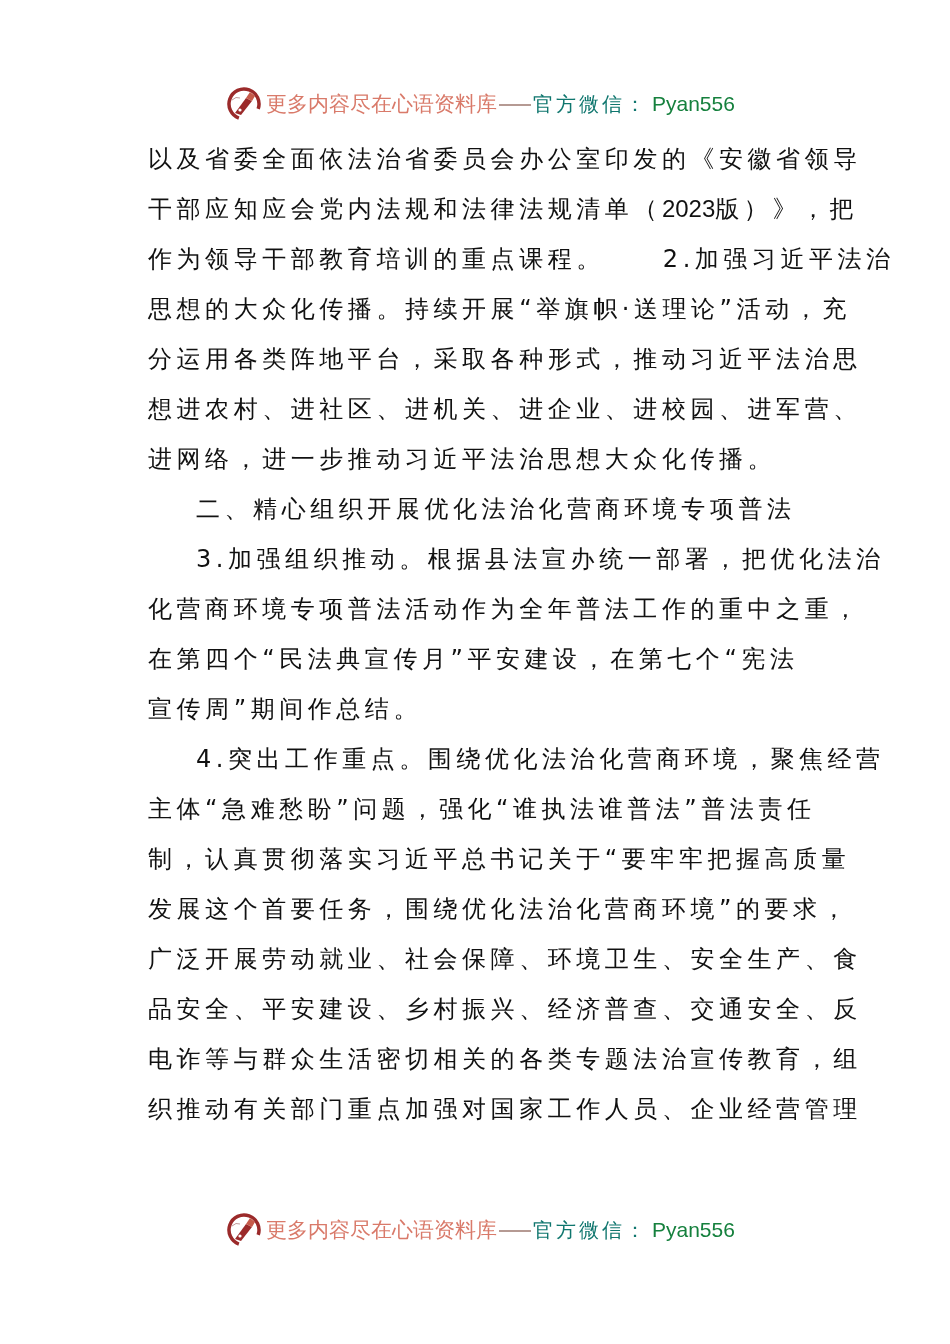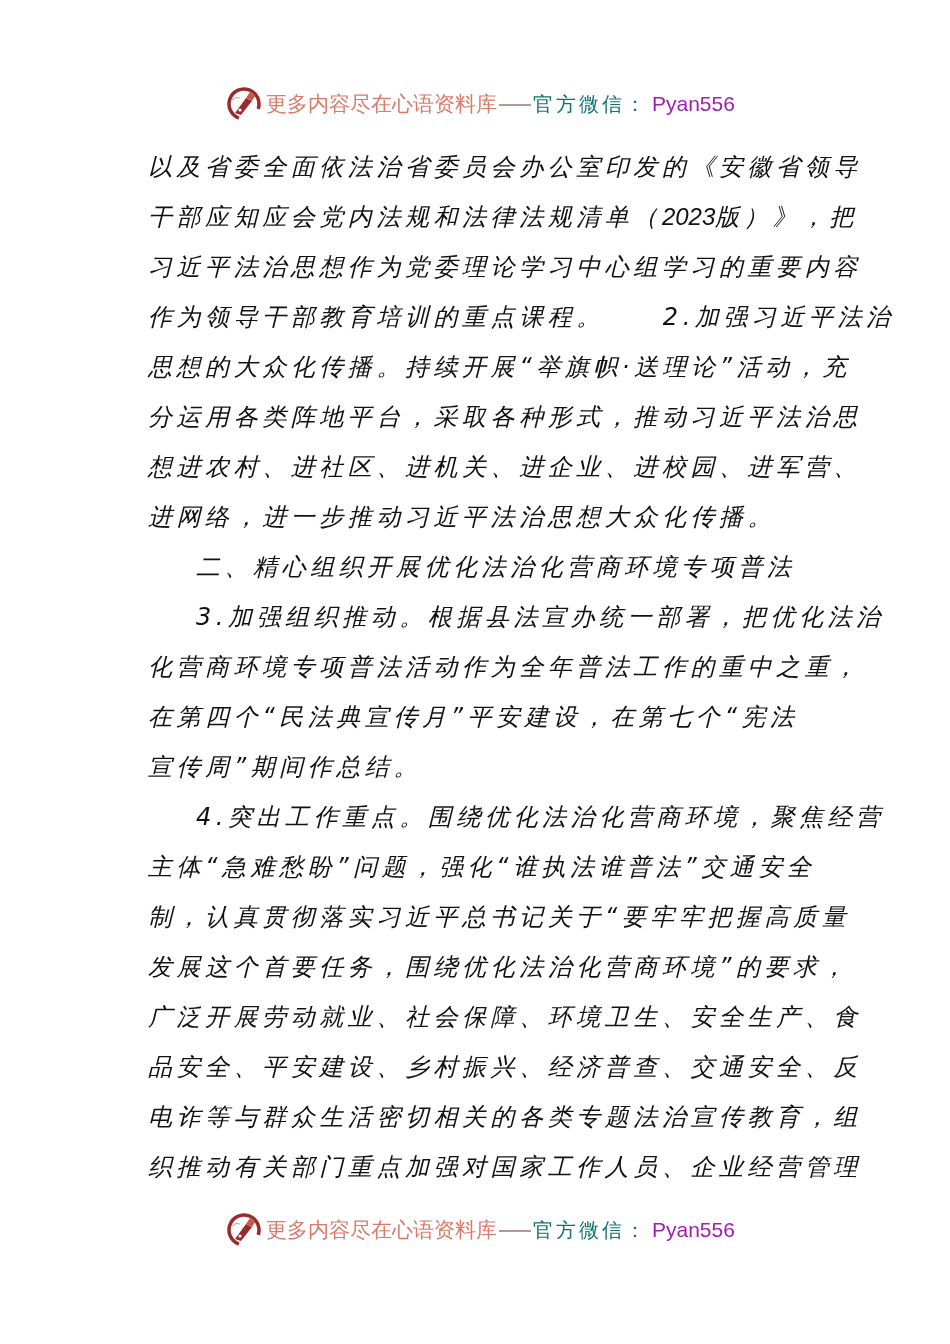--- a/index.html
+++ b/index.html
@@ -49,29 +49,28 @@
     }
     .wm-sub {
       font-family: "DejaVu Serif", serif;
       font-size: 20px;
       color: #0f766e;
       letter-spacing: 3px;
     }
     .wm-id {
       font-family: "Liberation Sans", sans-serif;
       font-size: 21px;
-      color: #a21caf;
+      color: #15803d;
       margin-left: 4px;
     }
     .doc-body {
       position: absolute;
       left: 148px;
-      top: 142px;
+      top: 134px;
       width: 660px;
-      font-style: italic;
     }
     .line {
       height: 50px;
       line-height: 50px;
       font-size: 24px;
       letter-spacing: 4.55px;
       white-space: nowrap;
       overflow: visible;
     }
     .line .num {
@@ -94,33 +93,32 @@
   </svg>
   <span class="wm-main">更多内容尽在心语资料库</span>
   <span class="wm-dash"></span>
   <span class="wm-sub">官方微信：</span>
   <span class="wm-id">Pyan556</span>
 </div>
 
 <div class="doc-body">
   <div class="line">以及省委全面依法治省委员会办公室印发的《安徽省领导</div>
   <div class="line">干部应知应会党内法规和法律法规清单（<span class="num">2023</span>版）》，把</div>
-  <div class="line">习近平法治思想作为党委理论学习中心组学习的重要内容</div>
   <div class="line"><span>作为领导干部教育培训的重点课程。</span><span class="gap"></span><span>2.加强习近平法治</span></div>
   <div class="line">思想的大众化传播。持续开展“举旗帜·送理论”活动，充</div>
   <div class="line">分运用各类阵地平台，采取各种形式，推动习近平法治思</div>
   <div class="line">想进农村、进社区、进机关、进企业、进校园、进军营、</div>
   <div class="line">进网络，进一步推动习近平法治思想大众化传播。</div>
   <div class="line indent">二、精心组织开展优化法治化营商环境专项普法</div>
   <div class="line indent">3.加强组织推动。根据县法宣办统一部署，把优化法治</div>
   <div class="line">化营商环境专项普法活动作为全年普法工作的重中之重，</div>
   <div class="line">在第四个“民法典宣传月”平安建设，在第七个“宪法</div>
   <div class="line">宣传周”期间作总结。</div>
   <div class="line indent">4.突出工作重点。围绕优化法治化营商环境，聚焦经营</div>
-  <div class="line">主体“急难愁盼”问题，强化“谁执法谁普法”交通安全</div>
+  <div class="line">主体“急难愁盼”问题，强化“谁执法谁普法”普法责任</div>
   <div class="line">制，认真贯彻落实习近平总书记关于“要牢牢把握高质量</div>
   <div class="line">发展这个首要任务，围绕优化法治化营商环境”的要求，</div>
   <div class="line">广泛开展劳动就业、社会保障、环境卫生、安全生产、食</div>
   <div class="line">品安全、平安建设、乡村振兴、经济普查、交通安全、反</div>
   <div class="line">电诈等与群众生活密切相关的各类专题法治宣传教育，组</div>
   <div class="line">织推动有关部门重点加强对国家工作人员、企业经营管理</div>
 </div>
 
 <div class="watermark bottom">
   <svg class="wm-logo" viewBox="0 0 36 36">

